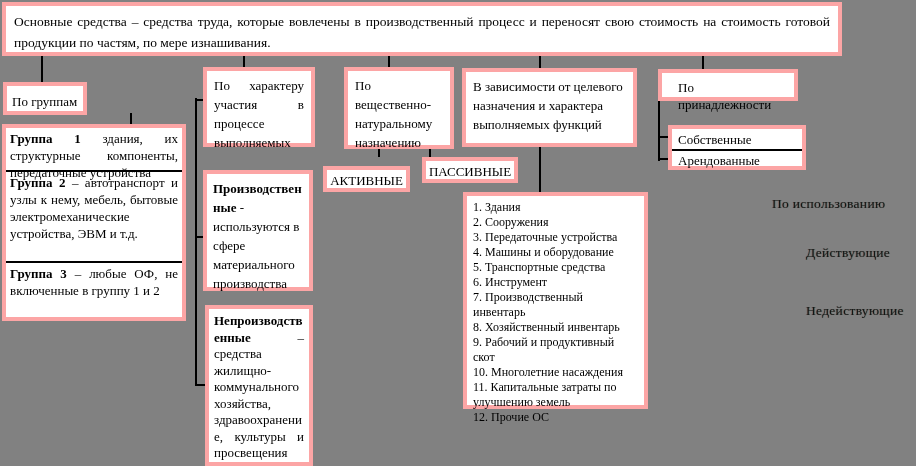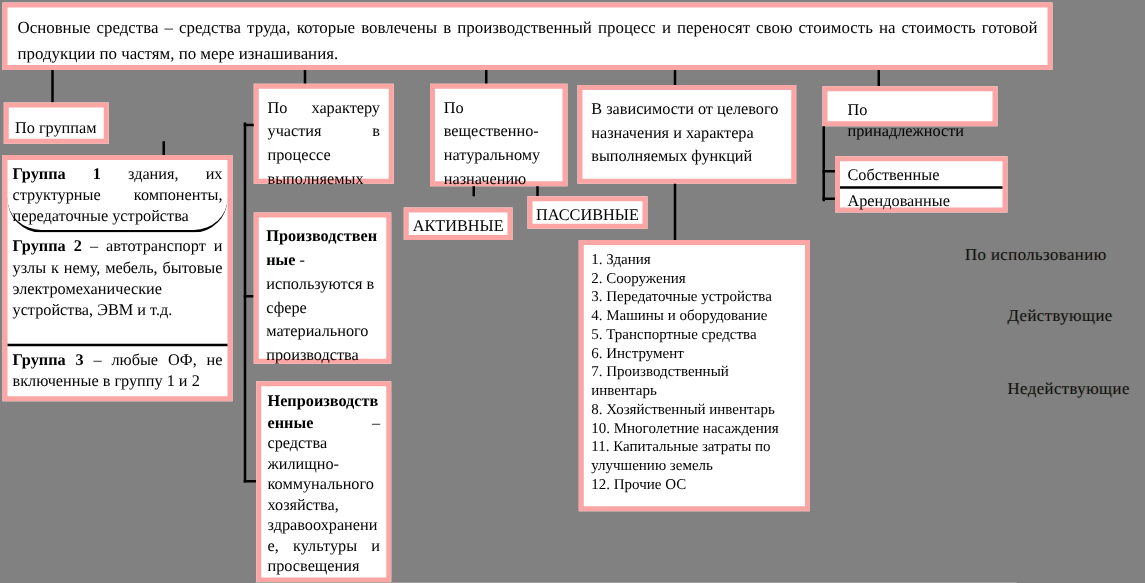--- a/index.html
+++ b/index.html
@@ -40,21 +40,21 @@
   <div class="line" style="left:388px;top:56px;width:2px;height:12px;"></div>
   <div class="line" style="left:539px;top:56px;width:2px;height:13px;"></div>
   <div class="line" style="left:702px;top:56px;width:2px;height:14px;"></div>
 
   <div class="box" style="left:3px;top:82px;width:84px;height:33px;padding:7px 5px;">
     <span>По группам</span>
   </div>
   <div class="line" style="left:130px;top:113px;width:2px;height:12px;"></div>
 
   <div class="box" style="left:2px;top:124px;width:184px;height:197px;padding:0;">
-    <div class="cell divide jst brk" style="height:58px;border-radius:27px;">
+    <div class="cell divide jst brk" style="height:44px;">
       <span class="lead">Группа 1</span><span> здания, их структурные компоненты, передаточные устройства</span>
     </div>
     <div class="cell divide jst brk" style="height:91px;">
       <span class="lead">Группа 2</span><span> – автотранспорт и узлы к нему, мебель, бытовые электромеханические устройства, ЭВМ и т.д.</span>
     </div>
     <div class="cell jst brk" style="height:44px;">
       <span class="lead">Группа 3</span><span> – любые ОФ, не включенные в группу 1 и 2</span>
     </div>
   </div>
 
@@ -95,20 +95,21 @@
 
   <div class="box" style="left:463px;top:192px;width:185px;height:217px;padding:4px 6px;font-size:12px;line-height:15px;">
     <div>1. Здания</div>
     <div>2. Сооружения</div>
     <div>3. Передаточные устройства</div>
     <div>4. Машины и оборудование</div>
     <div>5. Транспортные средства</div>
     <div>6. Инструмент</div>
     <div>7. Производственный инвентарь</div>
     <div>8. Хозяйственный инвентарь</div>
+    <div>9. Рабочий и продуктивный скот</div>
     <div>10. Многолетние насаждения</div>
     <div>11. Капитальные затраты по улучшению земель</div>
     <div>12. Прочие ОС</div>
   </div>
 
   <div class="box" style="left:658px;top:69px;width:140px;height:32px;padding:6px 16px;">
     <span>По принадлежности</span>
   </div>
   <div class="line" style="left:658px;top:101px;width:2px;height:60px;"></div>
   <div class="line" style="left:658px;top:136px;width:10px;height:2px;"></div>

